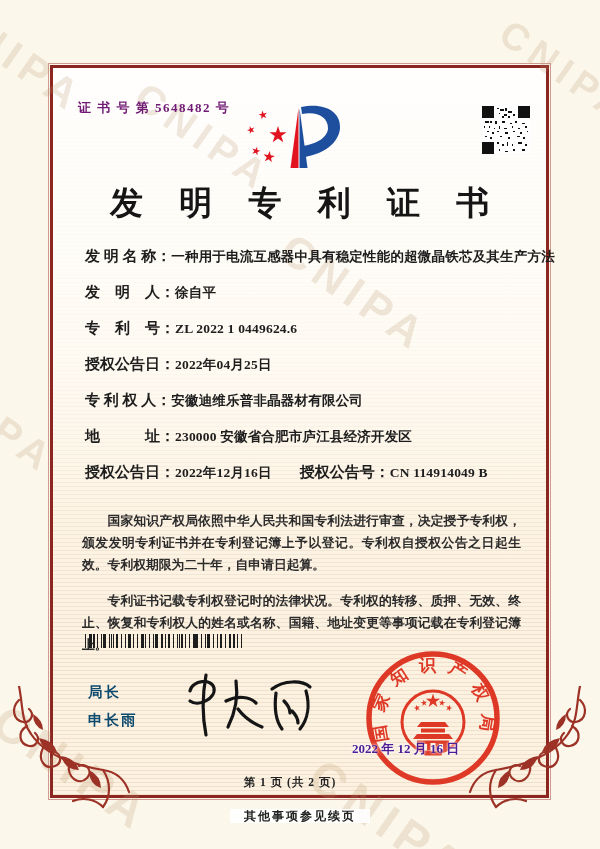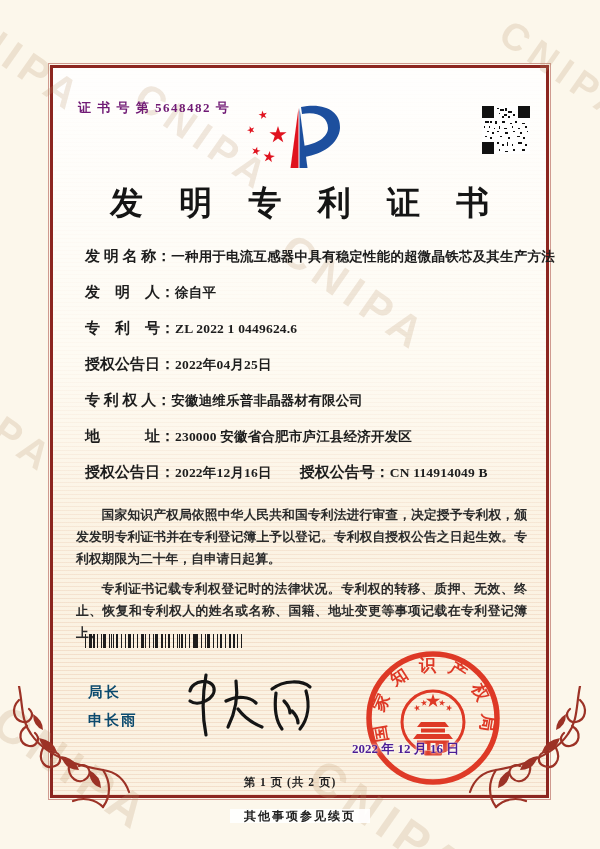--- a/index.html
+++ b/index.html
@@ -58,21 +58,21 @@
   .flabel{display:inline-block;}
   .fvalue{font-size:13.5px;letter-spacing:.2px;}
   .fpair2{margin-left:28px;}
 
   
   .bodytext{
     position:absolute;z-index:3;left:68px;top:496px;width:467px;
     font-size:12.8px;line-height:22px;color:#2b2b2b;font-weight:600;
     text-align:justify;
   }
-  .bodytext p{margin:8px;text-indent:2em;}
+  .bodytext p{margin:14px;text-indent:2em;}
 
   
   .barcode{
     position:absolute;z-index:3;left:85px;top:634px;width:157px;height:14px;
     background-image:
       repeating-linear-gradient(90deg,#1d1d1d 0 1.5px,transparent 1.5px 4px),
       repeating-linear-gradient(90deg,transparent 0 5px,#1d1d1d 5px 7px,transparent 7px 13px),
       repeating-linear-gradient(90deg,transparent 0 9px,#1d1d1d 9px 10px,transparent 10px 17px);
   }
 

